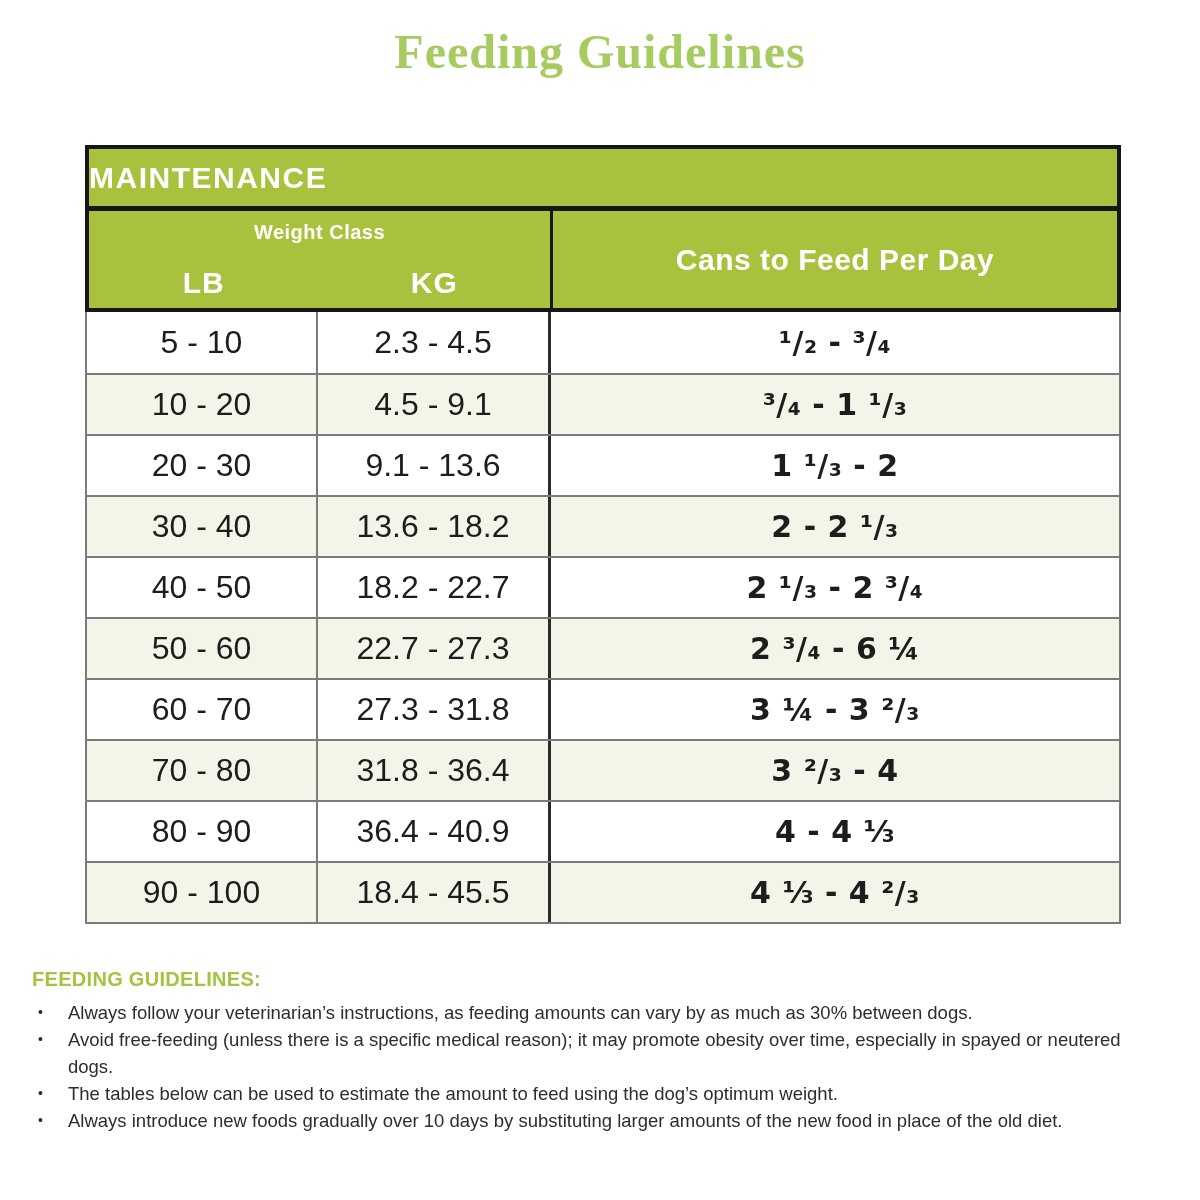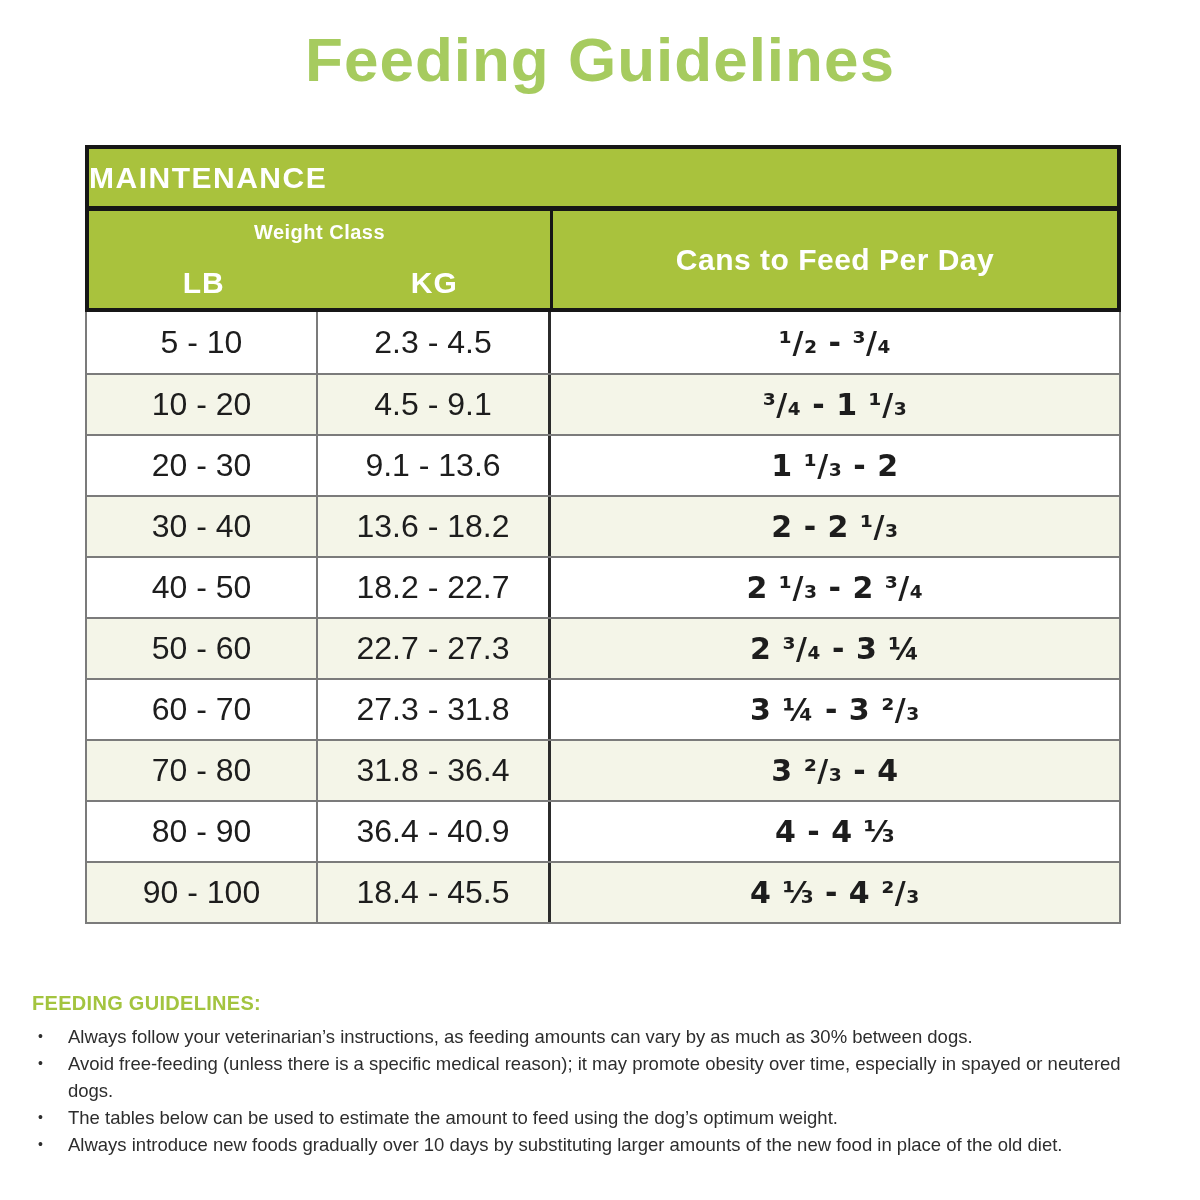--- a/index.html
+++ b/index.html
@@ -9,23 +9,23 @@
     font-family: "Liberation Sans", sans-serif;
     position: relative;
     overflow: hidden;
   }
 
   
   .page-title {
     position: absolute;
     top: 24px; left: 0; width: 1200px;
     text-align: center;
-    font-family: Liberation Sans, sans-serif;
-    font-weight: 700;
-    font-size: 62px;
+    font-family: Liberation Serif, serif;
+    font-weight: 700;
+    font-size: 48px;
     letter-spacing: 1px;
     color: #a6cb5f;
   }
 
   
   .feed-table {
     position: absolute;
     top: 145px; left: 85px;
     width: 1036px;
   }
@@ -115,21 +115,21 @@
     flex: 1;
     font-size: 30px;
     font-weight: 700;
     font-family: "DejaVu Sans", sans-serif;
     letter-spacing: 0.5px;
   }
 
   
   .guidelines {
     position: absolute;
-    top: 992px; left: 32px;
+    top: 968px; left: 32px;
     width: 1136px;
   }
   .guidelines-heading {
     color: #a3c43f;
     font-weight: 700;
     font-size: 20px;
     letter-spacing: 0.3px;
     margin-bottom: 8px;
   }
   .guidelines-list {
@@ -202,21 +202,21 @@
 
   <div class="data-row">
     <div class="cell cell-lb">40 - 50</div>
     <div class="cell cell-kg">18.2 - 22.7</div>
     <div class="cell cell-cans">2 ¹/₃ - 2 ³/₄</div>
   </div>
 
   <div class="data-row">
     <div class="cell cell-lb">50 - 60</div>
     <div class="cell cell-kg">22.7 - 27.3</div>
-    <div class="cell cell-cans">2 ³/₄ - 3 ¼</div>
+    <div class="cell cell-cans">2 ³/₄ - 6 ¼</div>
   </div>
 
   <div class="data-row">
     <div class="cell cell-lb">60 - 70</div>
     <div class="cell cell-kg">27.3 - 31.8</div>
     <div class="cell cell-cans">3 ¼ - 3 ²/₃</div>
   </div>
 
   <div class="data-row">
     <div class="cell cell-lb">70 - 80</div>

